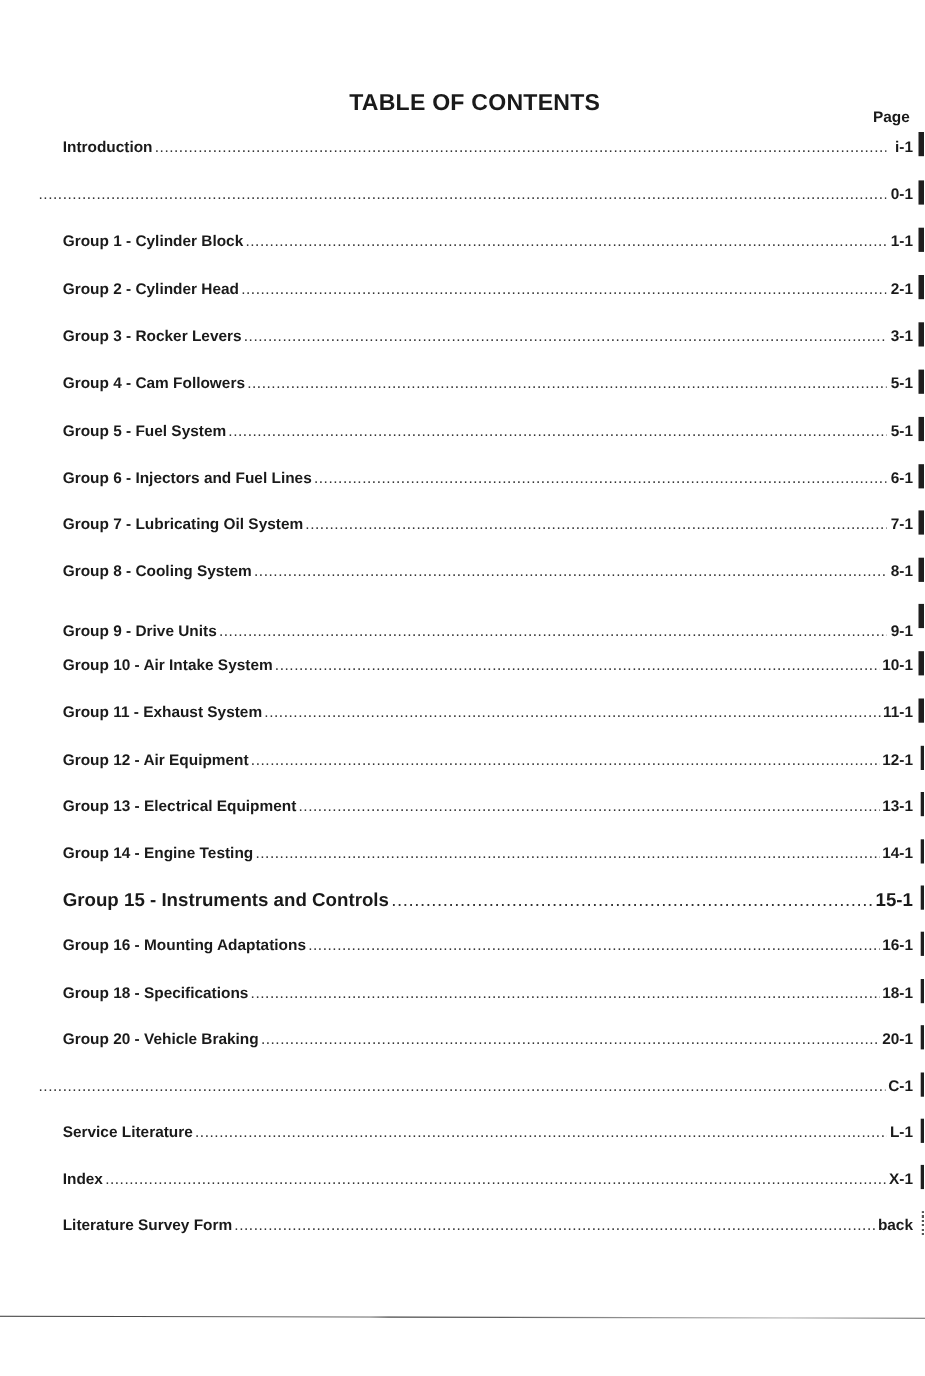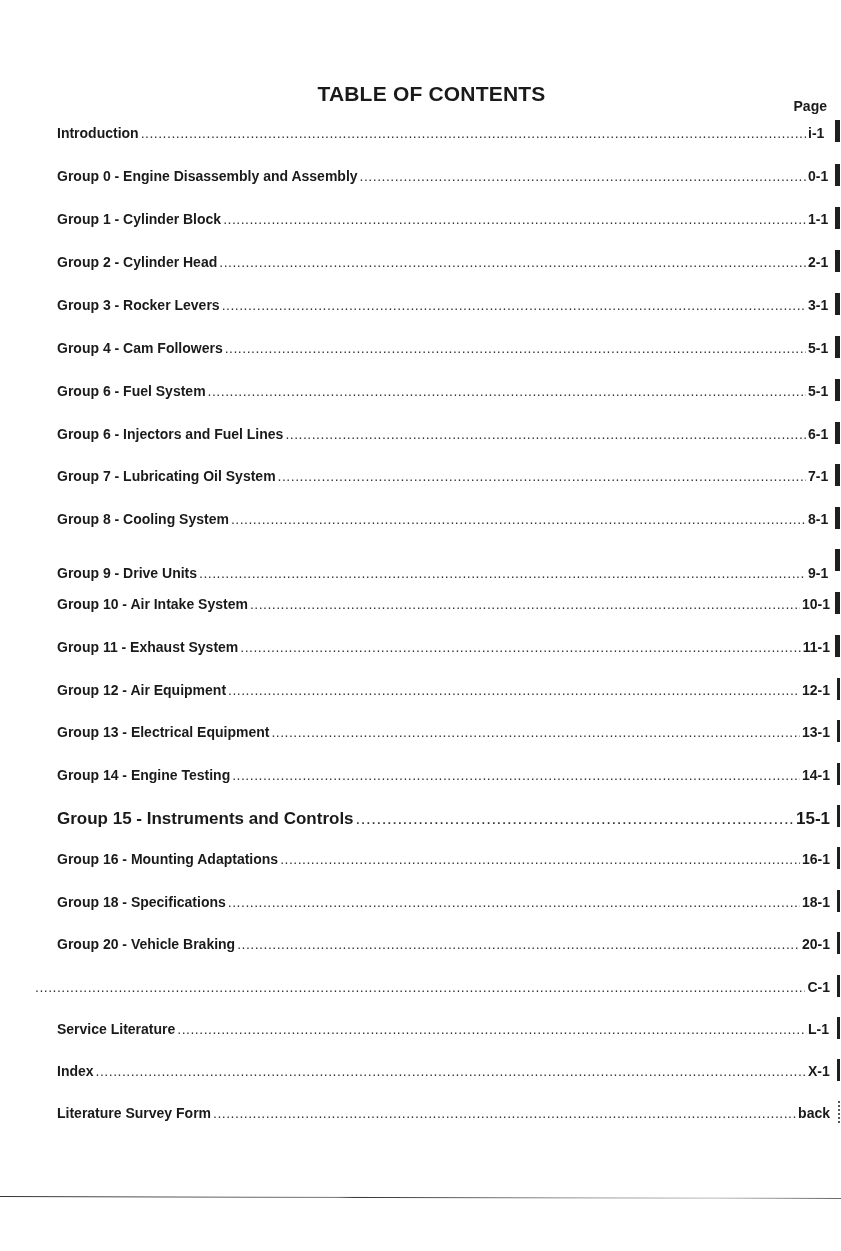--- a/index.html
+++ b/index.html
@@ -4,40 +4,39 @@
 <style>
   html, body { margin: 0; padding: 0; background: #ffffff; }
   body { width: 841px; height: 1251px; position: relative; overflow: hidden; font-family: "Liberation Sans", sans-serif; color: #1a1a1a; }
   .title { position: absolute; left: 0; width: 841px; top: 82px; text-align: center; font-weight: bold; font-size: 21px; letter-spacing: 0.2px; padding-left: 22px; box-sizing: border-box; }
   .page-head { position: absolute; right: 14px; top: 98px; font-weight: bold; font-size: 14px; }
   .toc { position: absolute; left: 33px; top: 0; width: 797px; }
   .row { position: absolute; left: 0; width: 797px; display: flex; align-items: baseline; font-weight: bold; font-size: 14px; height: 20px; }
   .row .label { white-space: nowrap; margin-left: 24px; }
   .row .leader { flex: 1; overflow: hidden; white-space: nowrap; margin: 0 2px; font-weight: normal; letter-spacing: 0.5px; color: #333; }
   .row .leader::before { content: "................................................................................................................................................................................................................................................"; }
-  .row .pg { white-space: nowrap; text-align: left; min-width: 22px; }
+  .row .pg { white-space: nowrap; text-align: right; min-width: 22px; }
   .tab { position: absolute; left: 835px; width: 5px; height: 22px; background: #1f1f1f; }
   .tab.thin { width: 3px; left: 837px; }
   .tab.dashed { width: 2px; left: 838px; background: repeating-linear-gradient(#555 0 2px, transparent 2px 4px); }
   .bottom-line { position: absolute; left: 0; top: 1197px; width: 841px; height: 1px; background: linear-gradient(90deg, #333 0%, #777 40%, #333 42%, #999 70%, #bbb 85%, #666 100%); transform: rotate(0.12deg); }
 </style>
 </head>
 <body>
 
 <div class="title">TABLE OF CONTENTS</div>
 <div class="page-head">Page</div>
 
 <div class="toc">
   <div class="row" style="top:125px">
       <span class="label">Introduction</span>
       <span class="leader"></span>
       <span class="pg">i-1</span>
     </div>
   <div class="row" style="top:168px">
-      <span class="label">Group 0 - Engine Disassembly and Assembly</span>
       <span class="leader"></span>
       <span class="pg">0-1</span>
     </div>
   <div class="row" style="top:211px">
       <span class="label">Group 1 - Cylinder Block</span>
       <span class="leader"></span>
       <span class="pg">1-1</span>
     </div>
   <div class="row" style="top:254px">
       <span class="label">Group 2 - Cylinder Head</span>
@@ -48,21 +47,21 @@
       <span class="label">Group 3 - Rocker Levers</span>
       <span class="leader"></span>
       <span class="pg">3-1</span>
     </div>
   <div class="row" style="top:340px">
       <span class="label">Group 4 - Cam Followers</span>
       <span class="leader"></span>
       <span class="pg">5-1</span>
     </div>
   <div class="row" style="top:383px">
-      <span class="label">Group 6 - Fuel System</span>
+      <span class="label">Group 5 - Fuel System</span>
       <span class="leader"></span>
       <span class="pg">5-1</span>
     </div>
   <div class="row" style="top:426px">
       <span class="label">Group 6 - Injectors and Fuel Lines</span>
       <span class="leader"></span>
       <span class="pg">6-1</span>
     </div>
   <div class="row" style="top:468px">
       <span class="label">Group 7 - Lubricating Oil System</span>

